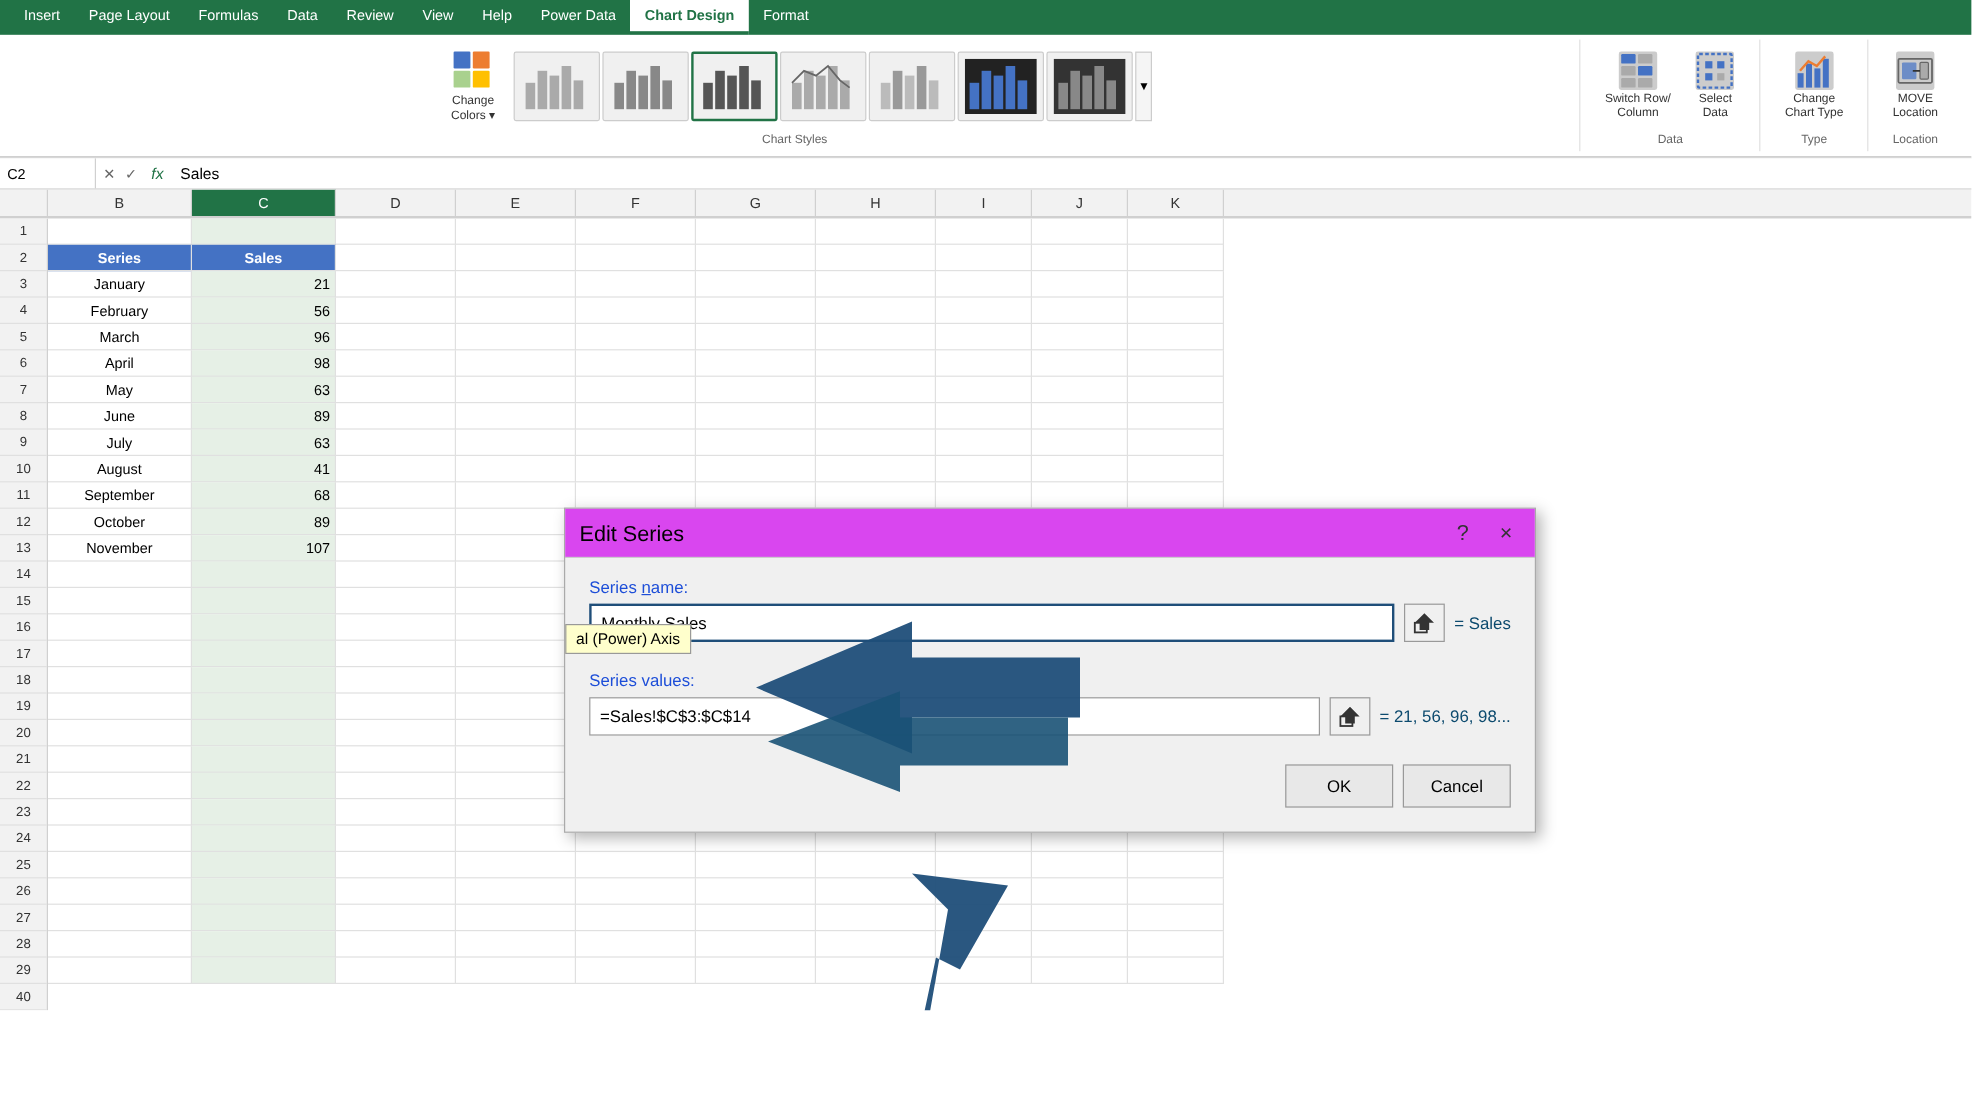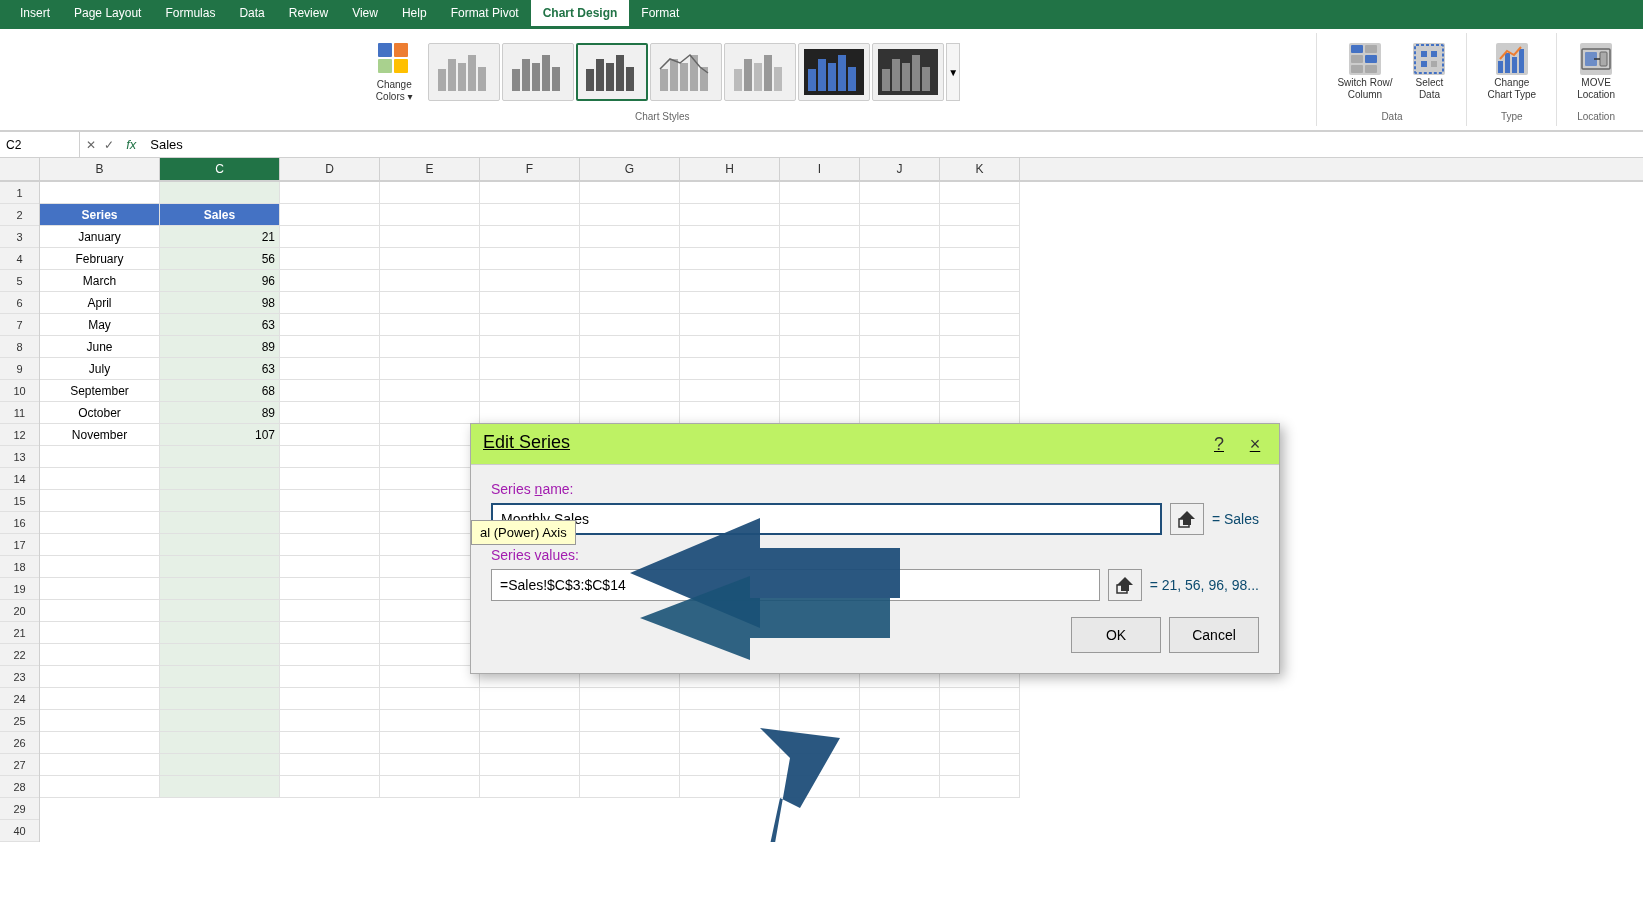--- a/index.html
+++ b/index.html
@@ -46,27 +46,27 @@
     .grid-row { display: flex; }
     .cell { height: 22px; border-right: 1px solid #e0e0e0; border-bottom: 1px solid #e0e0e0; font-size: 12px; display: flex; align-items: center; padding: 0 4px; overflow: hidden; white-space: nowrap; }
     .cell.center { justify-content: center; }
     .cell.right { justify-content: flex-end; }
     .cell.header-cell { background: #4472c4; color: #fff; font-weight: bold; justify-content: center; }
     .cell.selected-col { background: #e6f0e6; }
 
     
     .dialog-overlay { position: absolute; top: 0; left: 0; width: 100%; height: 100%; pointer-events: none; }
     .dialog { position: absolute; background: #f0f0f0; border: 1px solid #aaa; box-shadow: 4px 4px 12px rgba(0,0,0,0.3); width: 810px; pointer-events: all; }
-    .dialog-title-bar { display: flex; align-items: flex-start; justify-content: space-between; background: #bef264; padding: 8px 12px; border-bottom: 1px solid #ccc; text-decoration: underline; }
+    .dialog-title-bar { display: flex; align-items: flex-end; justify-content: space-between; background: #d946ef; padding: 8px 12px; border-bottom: 1px solid #ccc; }
     .dialog-title { font-size: 18px; font-weight: 400; color: #000; }
     .dialog-title-controls { display: flex; gap: 12px; }
     .dialog-ctrl { font-size: 18px; color: #333; cursor: pointer; width: 24px; height: 24px; display: flex; align-items: center; justify-content: center; }
     .dialog-body { padding: 16px 20px 20px; }
-    .field-label { font-size: 14px; color: #a21caf; margin-bottom: 6px; }
-    .field-row { display: flex; align-items: center; gap: 8px; margin-bottom: 12px; }
+    .field-label { font-size: 14px; color: #1d4ed8; margin-bottom: 6px; }
+    .field-row { display: flex; align-items: center; gap: 8px; margin-bottom: 24px; }
     .field-input { flex: 1; height: 32px; border: 1px solid #999; background: #fff; padding: 0 8px; font-size: 14px; outline: none; }
     .field-range-btn { width: 34px; height: 32px; background: #f0f0f0; border: 1px solid #999; display: flex; align-items: center; justify-content: center; cursor: pointer; font-size: 14px; }
     .field-equals { font-size: 14px; color: #0c4a6e; white-space: nowrap; }
     .dialog-btns { display: flex; justify-content: flex-end; gap: 8px; margin-top: 16px; }
     .dialog-btn { width: 90px; height: 36px; font-size: 14px; cursor: pointer; border: 1px solid #999; }
     .dialog-btn.ok { background: #e8e8e8; color: #000; }
     .dialog-btn.cancel { background: #e8e8e8; color: #000; }
 
     
     .tooltip-box { position: absolute; background: #ffffcc; border: 1px solid #999; padding: 4px 8px; font-size: 13px; color: #000; pointer-events: none; white-space: nowrap; }
@@ -84,21 +84,21 @@
 
 <div class="ribbon">
   <div class="ribbon-tabs">
     <div class="ribbon-tab">Insert</div>
     <div class="ribbon-tab">Page Layout</div>
     <div class="ribbon-tab">Formulas</div>
     <div class="ribbon-tab">Data</div>
     <div class="ribbon-tab">Review</div>
     <div class="ribbon-tab">View</div>
     <div class="ribbon-tab">Help</div>
-    <div class="ribbon-tab">Format Pivot</div>
+    <div class="ribbon-tab">Power Data</div>
     <div class="ribbon-tab active">Chart Design</div>
     <div class="ribbon-tab">Format</div>
   </div>
   <div class="ribbon-content">
 
     <div class="ribbon-group" style="flex: 1;">
       <div class="ribbon-items">
 
         <div class="ribbon-btn" style="min-width:60px;">
           <div class="icon" style="background:none; width:36px; height:36px;">
@@ -417,20 +417,32 @@
       <div class="cell" style="width:100px;min-width:100px;"></div>
       <div class="cell" style="width:100px;min-width:100px;"></div>
       <div class="cell" style="width:100px;min-width:100px;"></div>
       <div class="cell" style="width:100px;min-width:100px;"></div>
       <div class="cell" style="width:100px;min-width:100px;"></div>
       <div class="cell" style="width:80px;min-width:80px;"></div>
       <div class="cell" style="width:80px;min-width:80px;"></div>
       <div class="cell" style="width:80px;min-width:80px;"></div>
     </div>
         <div class="grid-row">
+      <div class="cell center" style="width:120px;min-width:120px;">August</div>
+      <div class="cell right selected-col" style="width:120px;min-width:120px;">41</div>
+      <div class="cell" style="width:100px;min-width:100px;"></div>
+      <div class="cell" style="width:100px;min-width:100px;"></div>
+      <div class="cell" style="width:100px;min-width:100px;"></div>
+      <div class="cell" style="width:100px;min-width:100px;"></div>
+      <div class="cell" style="width:100px;min-width:100px;"></div>
+      <div class="cell" style="width:80px;min-width:80px;"></div>
+      <div class="cell" style="width:80px;min-width:80px;"></div>
+      <div class="cell" style="width:80px;min-width:80px;"></div>
+    </div>
+        <div class="grid-row">
       <div class="cell center" style="width:120px;min-width:120px;">September</div>
       <div class="cell right selected-col" style="width:120px;min-width:120px;">68</div>
       <div class="cell" style="width:100px;min-width:100px;"></div>
       <div class="cell" style="width:100px;min-width:100px;"></div>
       <div class="cell" style="width:100px;min-width:100px;"></div>
       <div class="cell" style="width:100px;min-width:100px;"></div>
       <div class="cell" style="width:100px;min-width:100px;"></div>
       <div class="cell" style="width:80px;min-width:80px;"></div>
       <div class="cell" style="width:80px;min-width:80px;"></div>
       <div class="cell" style="width:80px;min-width:80px;"></div>

